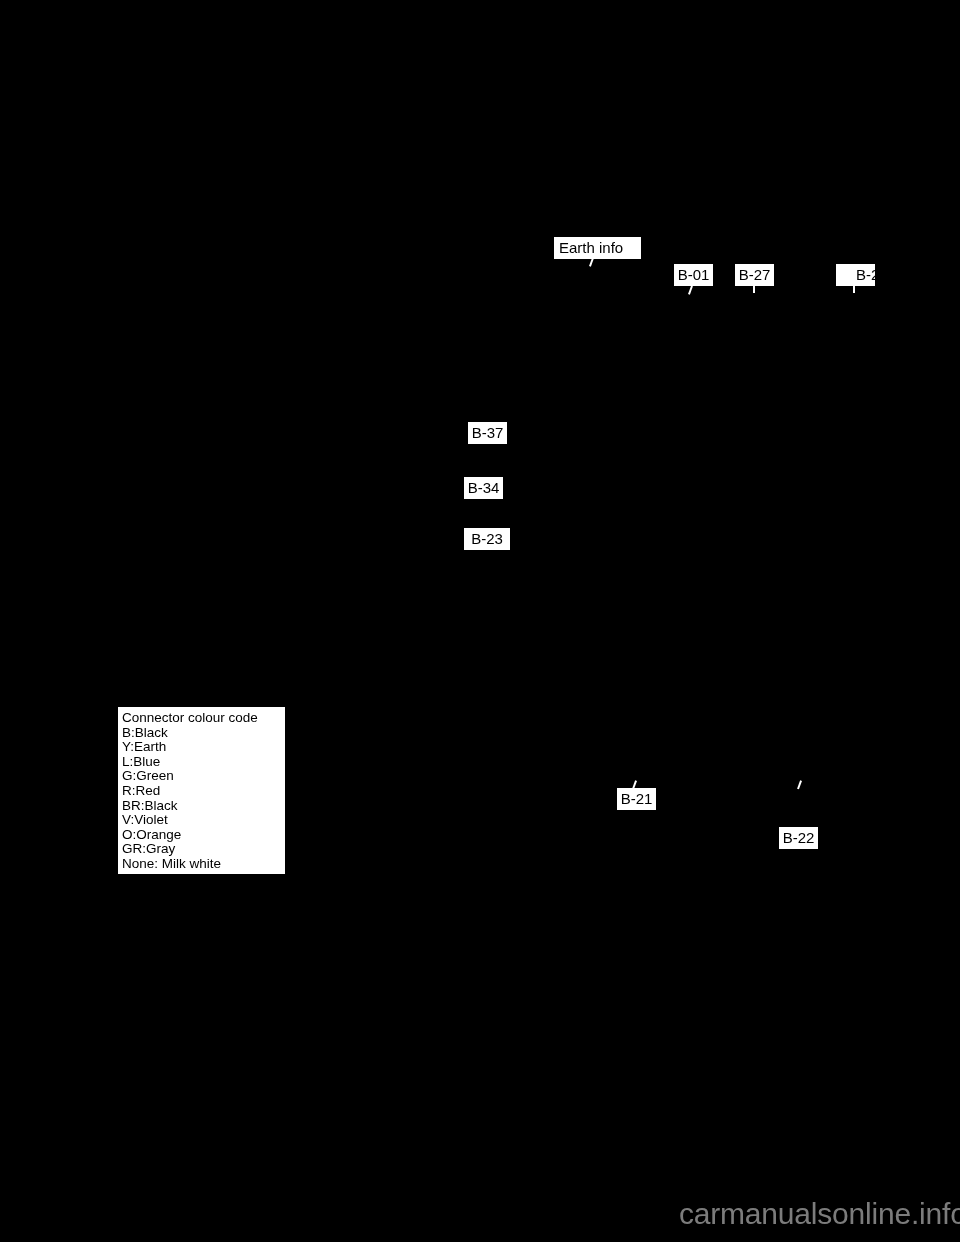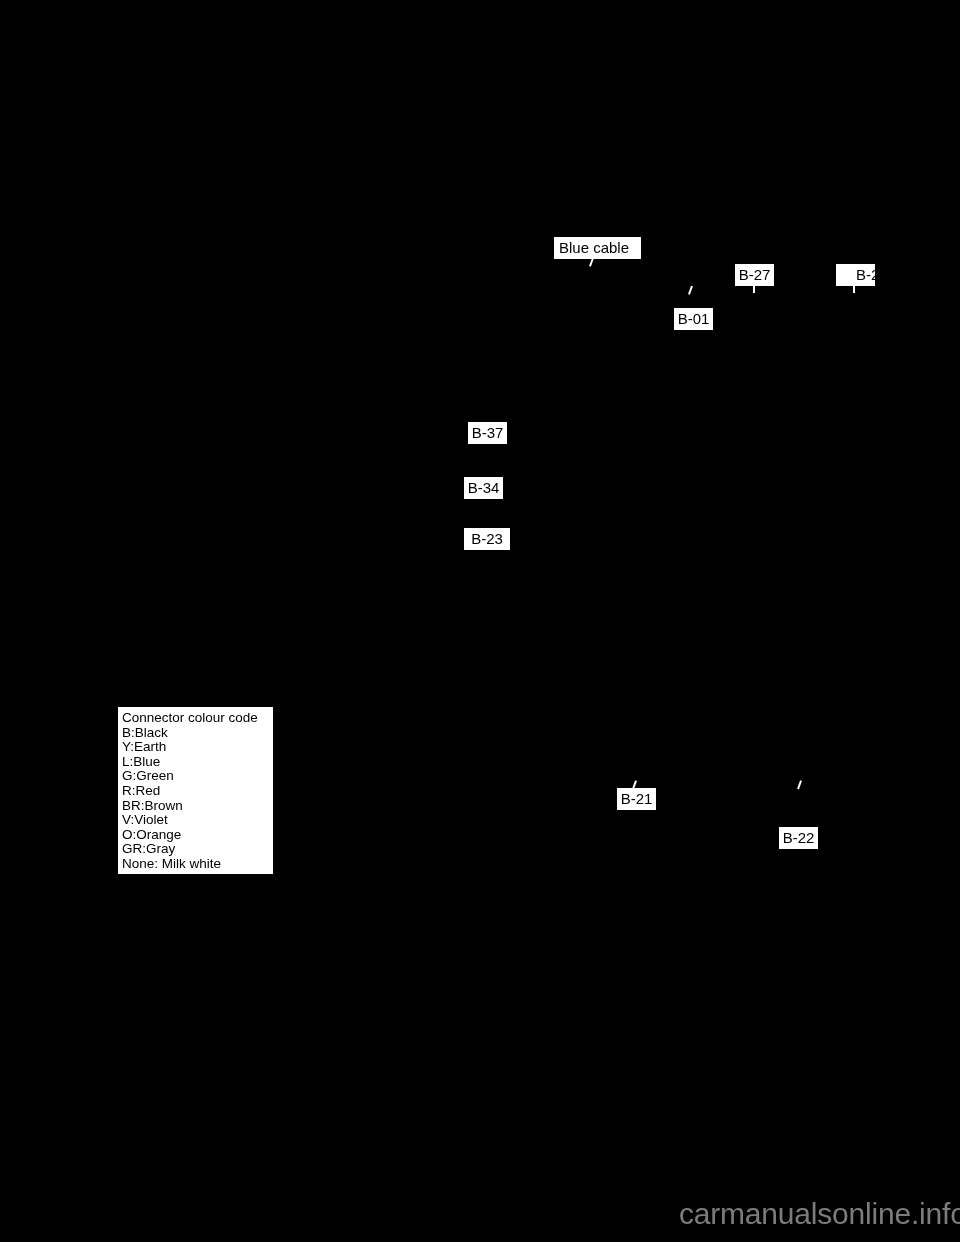--- a/index.html
+++ b/index.html
@@ -58,21 +58,21 @@
     height: 9px;
     transform: rotate(20deg);
     transform-origin: bottom center;
   }
 
   
   #colour-code-box {
     position: absolute;
     left: 118px;
     top: 707px;
-    width: 155px;
+    width: 167px;
     height: 167px;
     background: #ffffff;
     color: #000000;
     box-sizing: border-box;
     padding: 4px 0 0 4px;
   }
   #colour-code-box .cc-line {
     font-family: "Liberation Sans", sans-serif;
     font-size: 13.5px;
     line-height: 14.6px;
@@ -91,24 +91,24 @@
     color: #7c7c7c;
     letter-spacing: -0.2px;
     white-space: nowrap;
   }
 </style>
 </head>
 <body>
 
 <div id="page">
 
-  <div class="callout wide" style="left:554px; top:237px; width:87px;">Blue cable</div>
+  <div class="callout wide" style="left:554px; top:237px; width:87px;">Earth info</div>
   <div class="tick tick-down-slant" style="left:592px; top:258px;"></div>
 
-  <div class="callout" style="left:674px; top:264px; width:39px;margin-top:44px;">B-01</div>
+  <div class="callout" style="left:674px; top:264px; width:39px;">B-01</div>
   <div class="tick tick-down-slant" style="left:691px; top:286px;"></div>
 
   <div class="callout" style="left:735px; top:264px; width:39px;">B-27</div>
   <div class="tick tick-down" style="left:753px; top:286px;"></div>
 
   <div class="callout" style="left:836px; top:264px; width:39px;padding-left:20px;">B-26</div>
   <div class="tick tick-down" style="left:853px; top:286px;"></div>
 
   <div class="callout" style="left:468px; top:422px; width:39px;">B-37</div>
 
@@ -122,21 +122,21 @@
   <div class="tick tick-up-slant" style="left:797px; top:780px;"></div>
   <div class="callout" style="left:779px; top:788px; width:39px;margin-top:39px;">B-22</div>
 
   <div id="colour-code-box">
     <div class="cc-line">Connector colour code</div>
     <div class="cc-line">B:Black</div>
     <div class="cc-line">Y:Earth</div>
     <div class="cc-line">L:Blue</div>
     <div class="cc-line">G:Green</div>
     <div class="cc-line">R:Red</div>
-    <div class="cc-line">BR:Brown</div>
+    <div class="cc-line">BR:Black</div>
     <div class="cc-line">V:Violet</div>
     <div class="cc-line">O:Orange</div>
     <div class="cc-line">GR:Gray</div>
     <div class="cc-line">None: Milk white</div>
   </div>
 
   <div id="watermark">carmanualsonline.info</div>
 
 </div>
 

